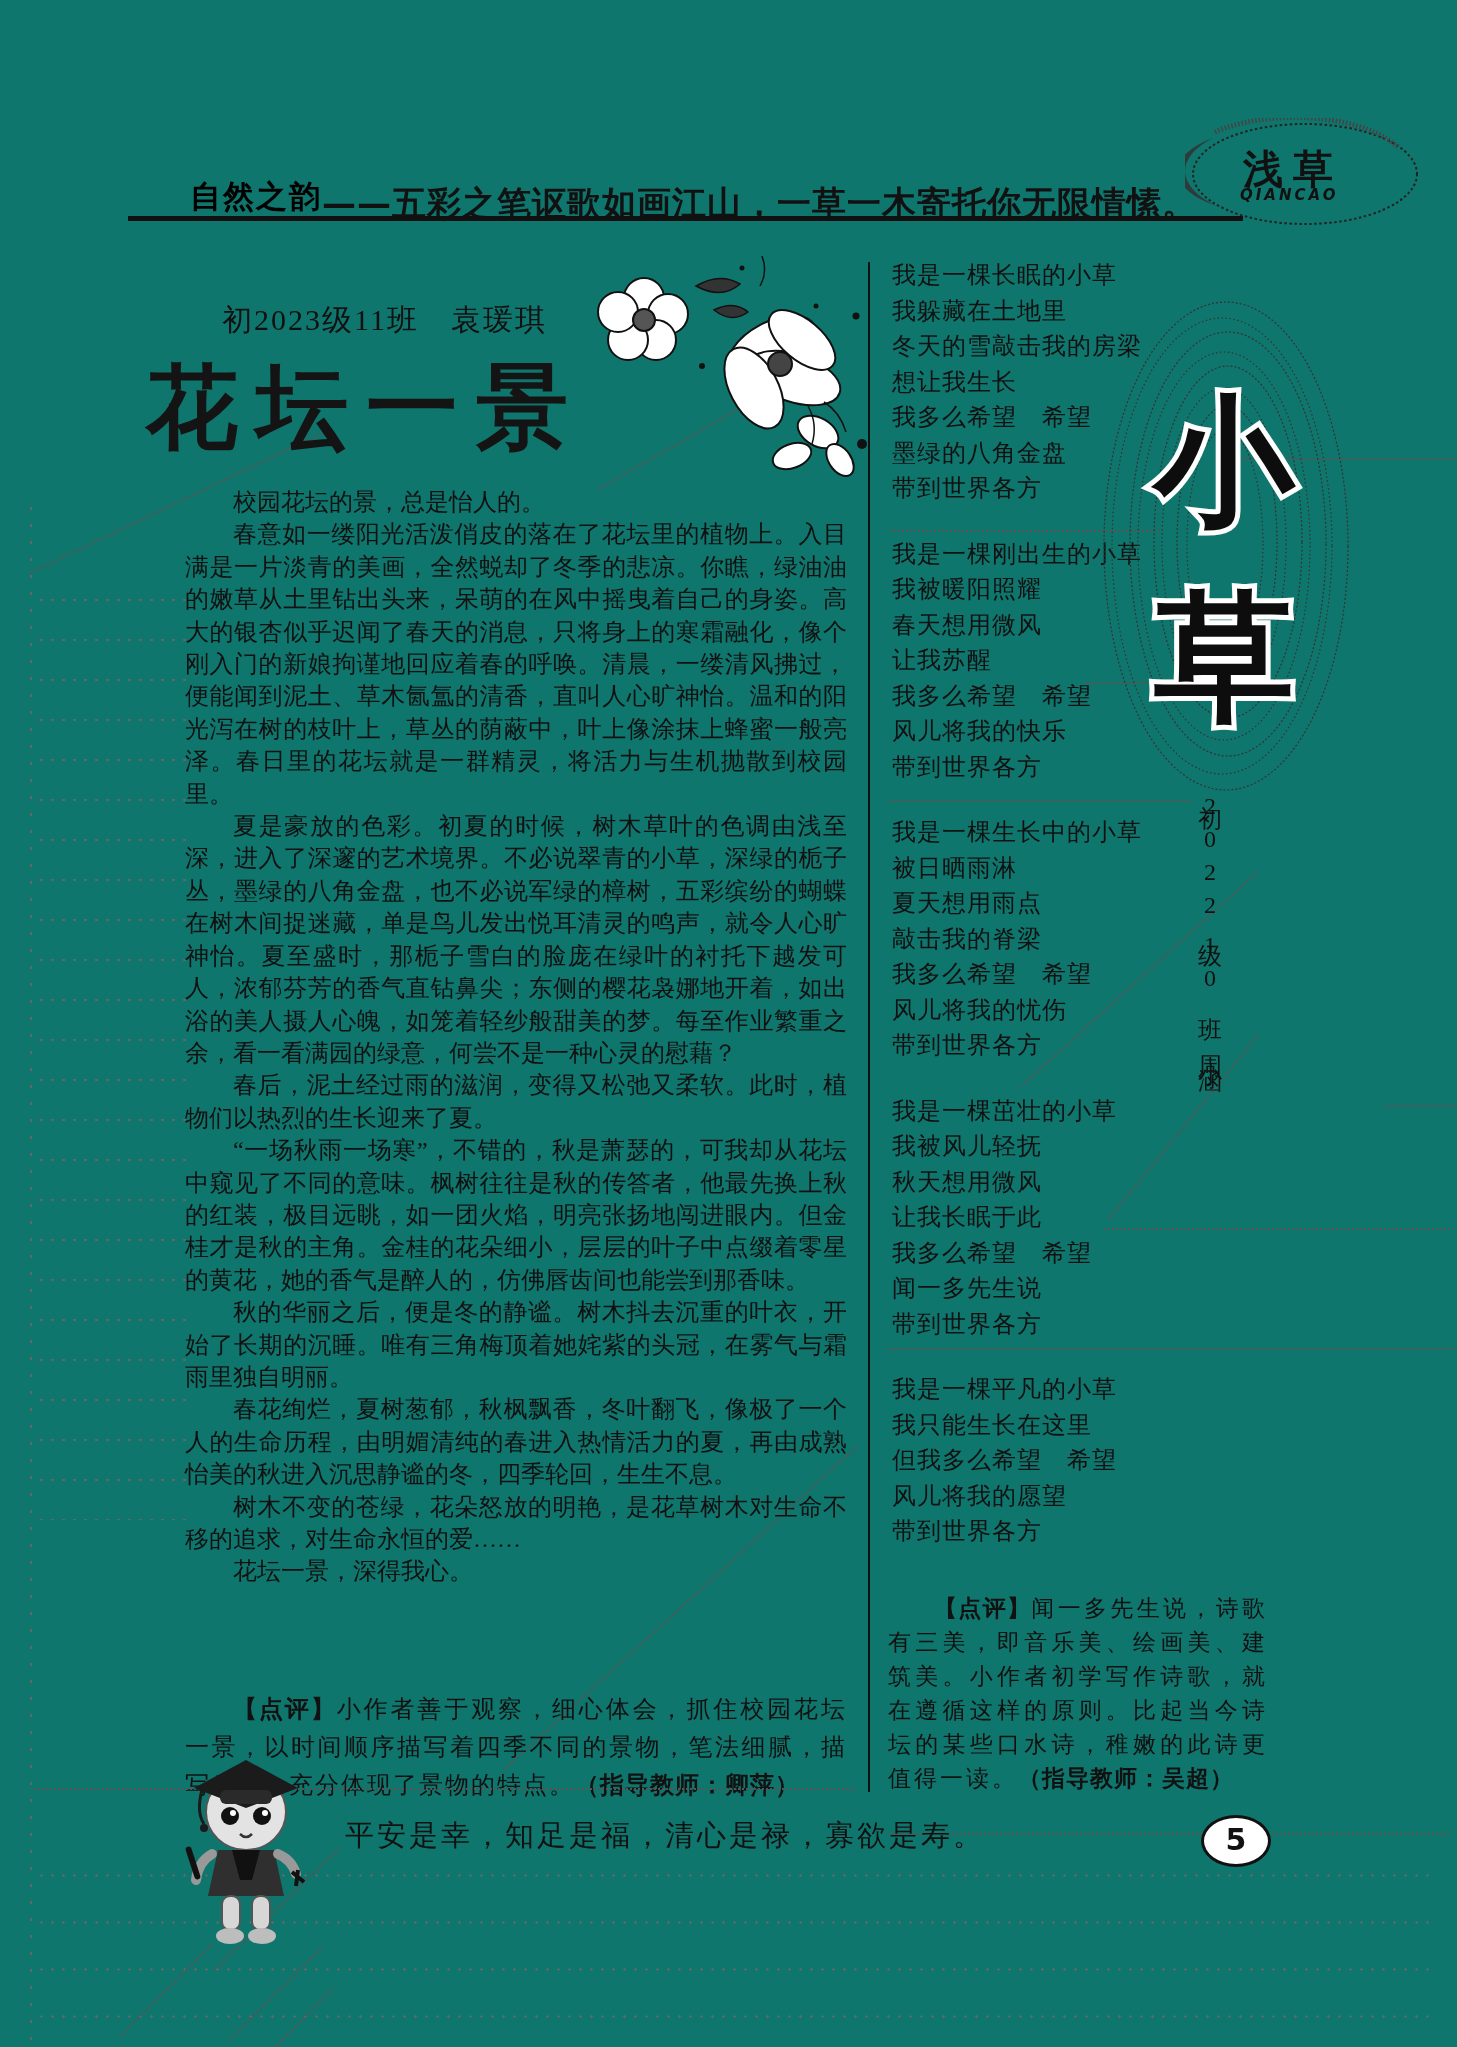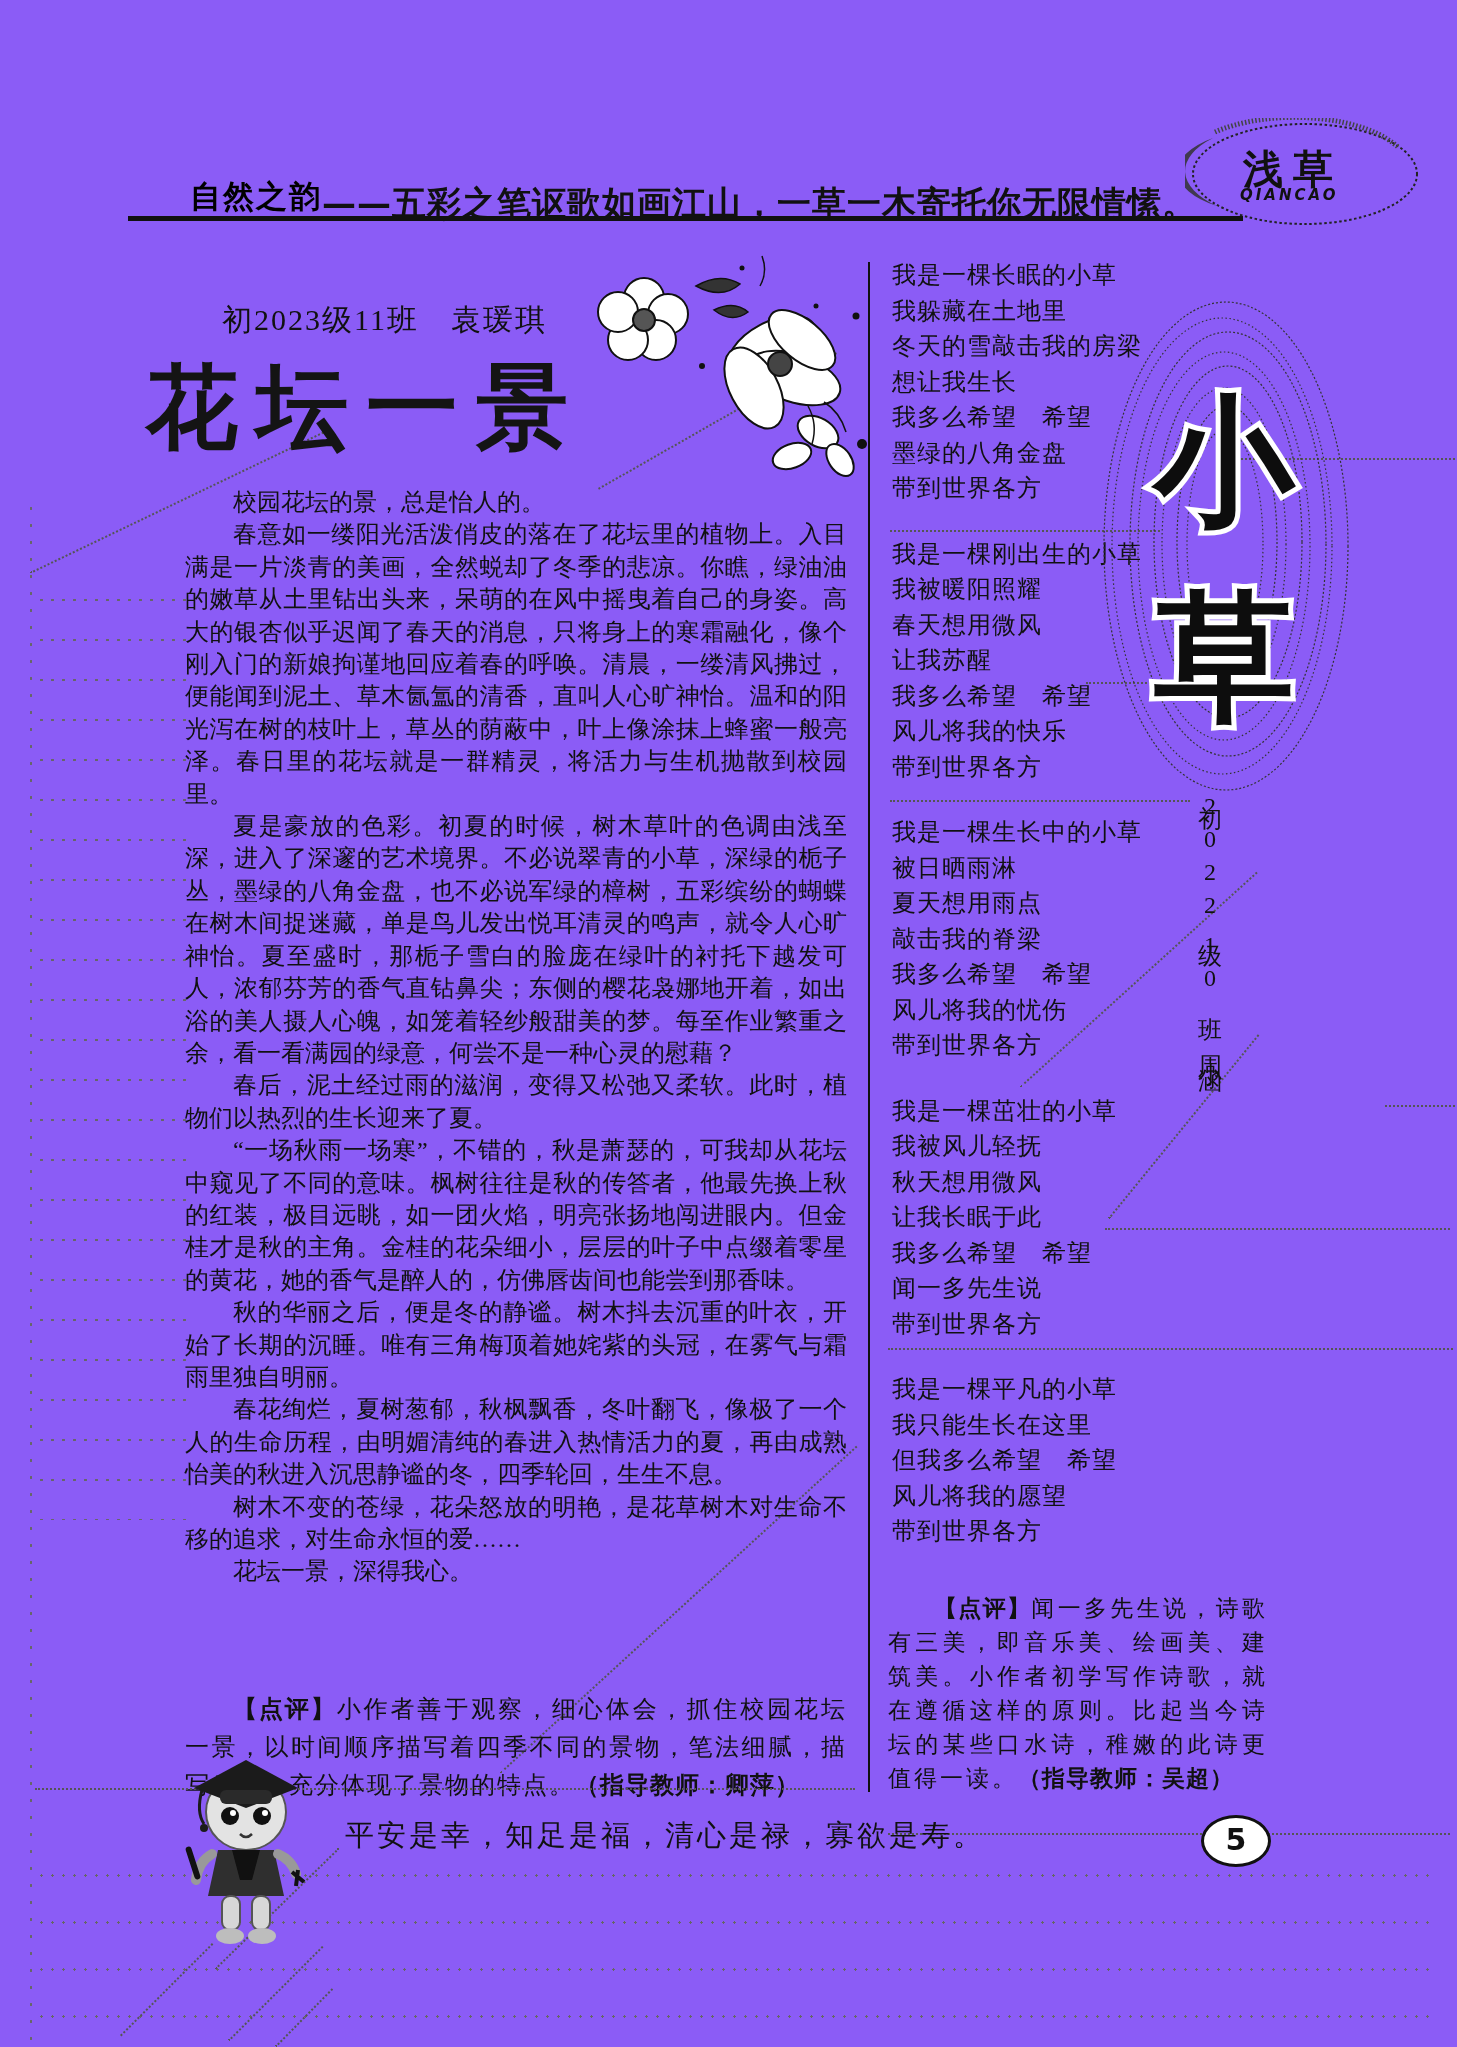--- a/index.html
+++ b/index.html
@@ -1,16 +1,16 @@
 <!DOCTYPE html>
 <html><head>
 <meta charset="utf-8">
 <style>
   html,body{margin:0;padding:0;background:#e8e8e8;}
-  .page{position:relative;width:1457px;height:2047px;background:#8b5cf6;color:#111;
+  .page{position:relative;width:1457px;height:2047px;background:#0f766e;color:#111;
         font-family:"DejaVu Sans","Liberation Sans",sans-serif;overflow:hidden;margin:0 auto;text-decoration:underline;}
   .abs{position:absolute;}
 
   
   .dots-rows{position:absolute;background-image:radial-gradient(circle,#666 1.1px,transparent 1.4px);}
   .dots-left-margin{left:36px;top:580px;width:150px;height:940px;background-size:11px 40px;}
   .dots-bottom{left:36px;top:1852px;width:1400px;height:190px;background-size:11px 47px;}
   .dots-vline{left:29px;top:500px;width:4px;height:1540px;
         background-image:radial-gradient(circle,#666 1.1px,transparent 1.4px);background-size:4px 17px;}
   .dline{position:absolute;border-top:2px dotted #555;transform-origin:left top;}

